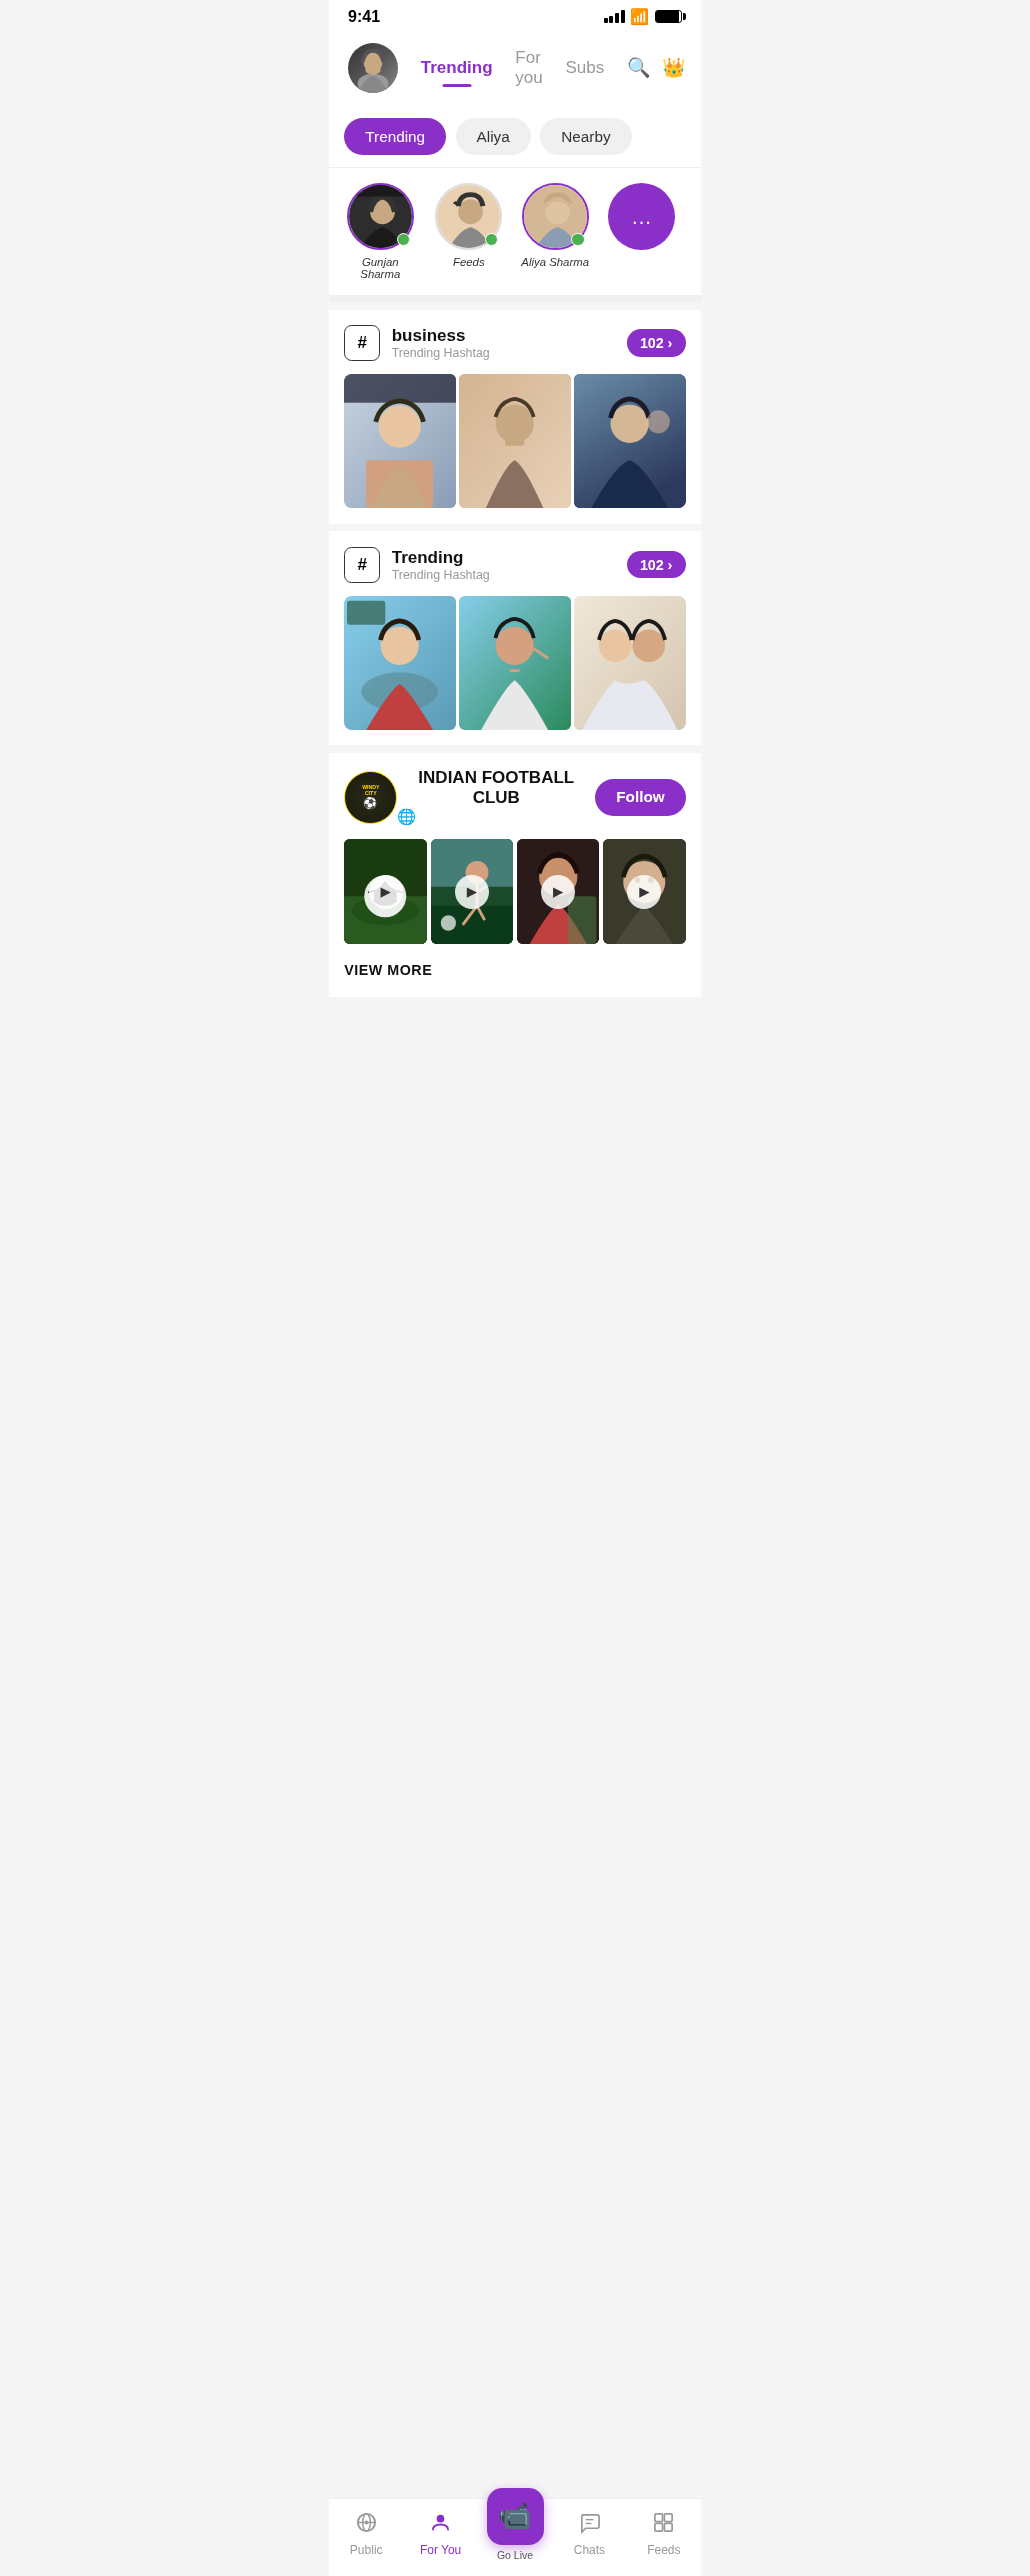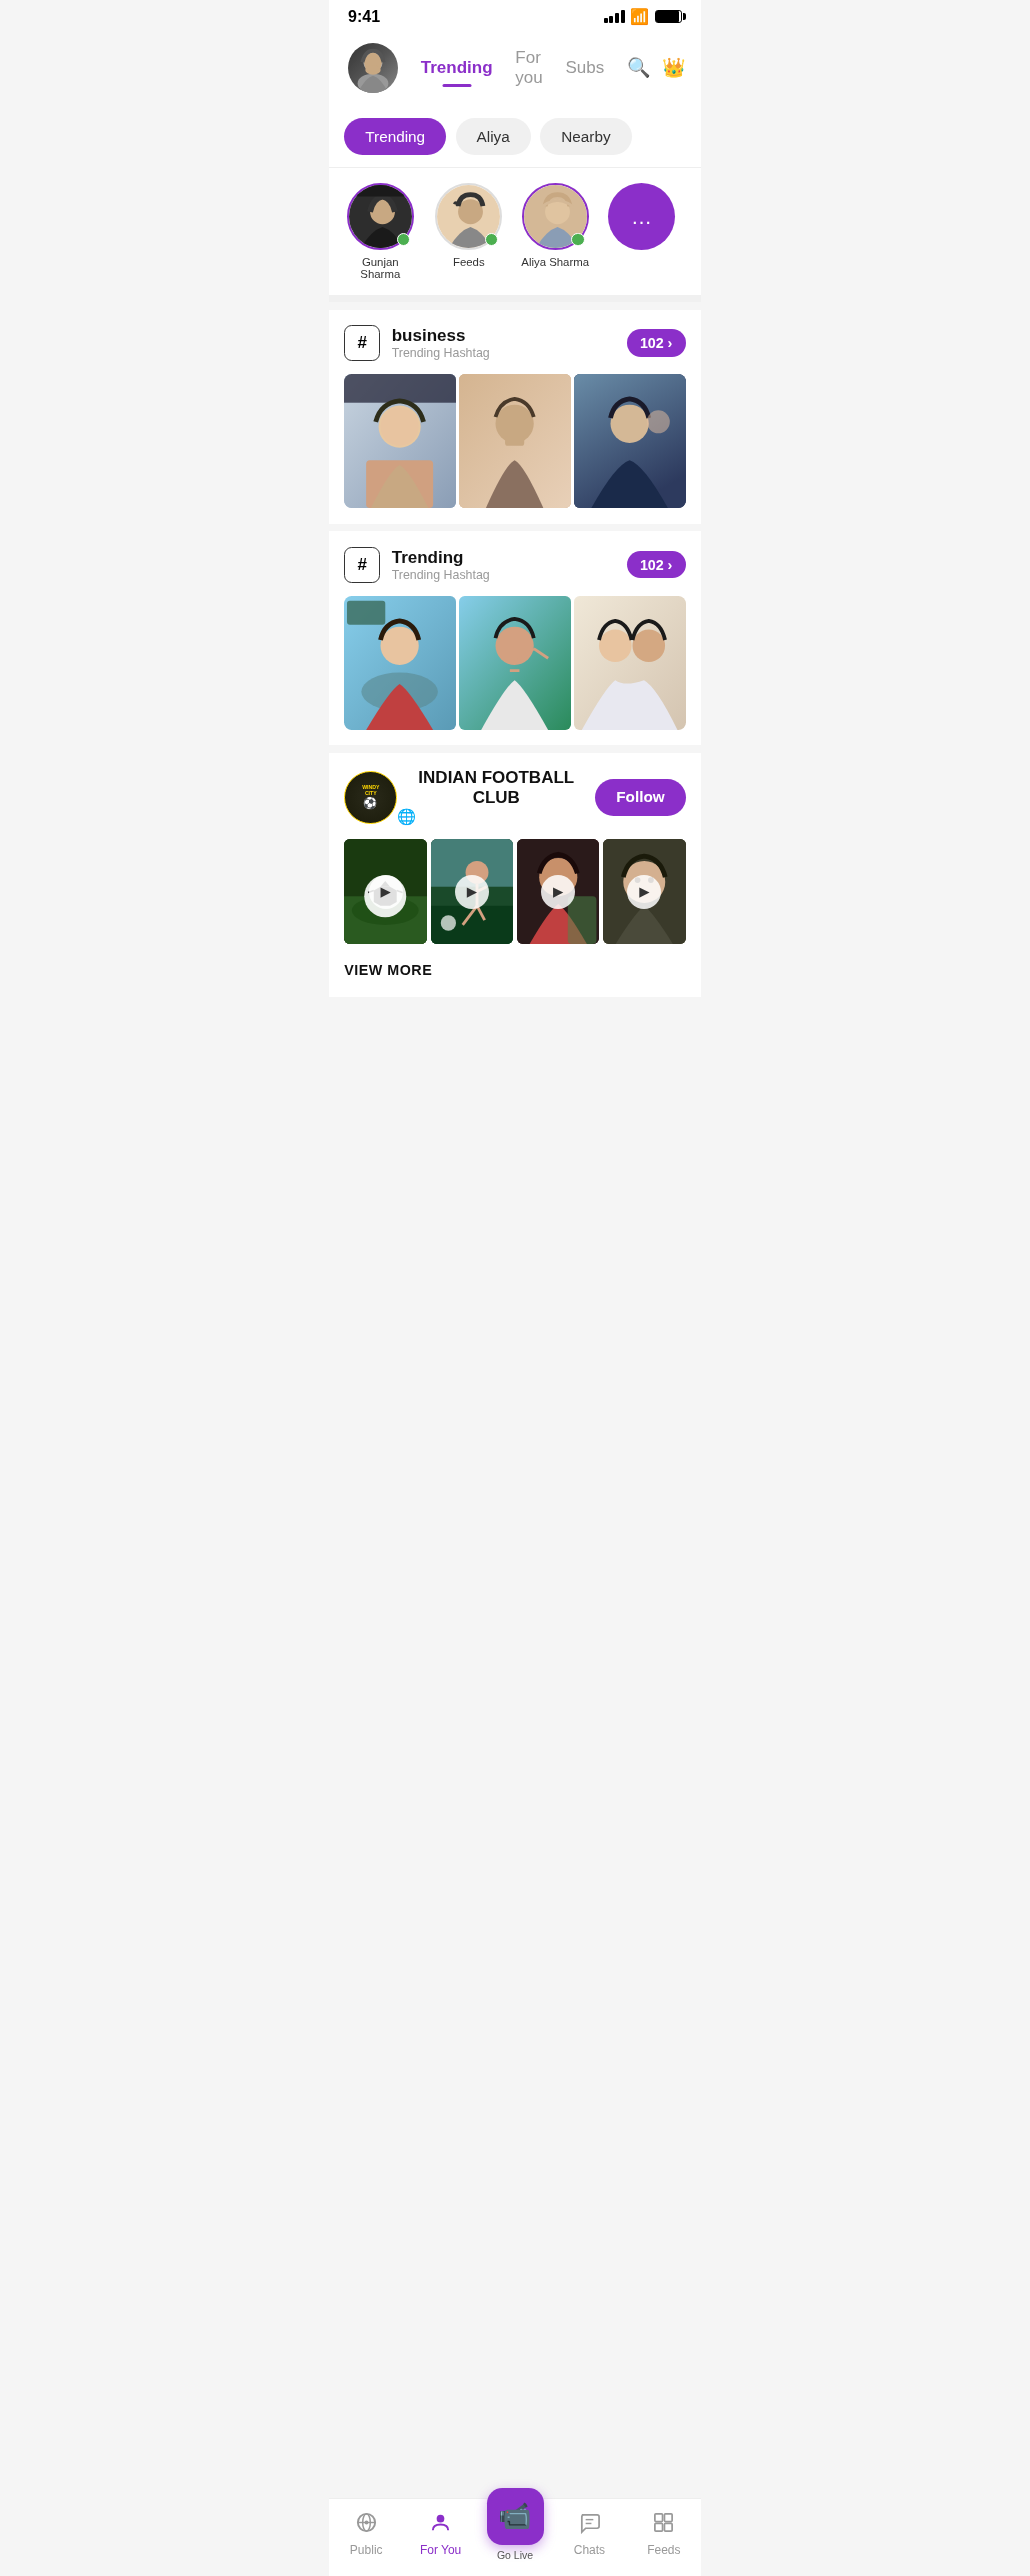--- a/index.html
+++ b/index.html
@@ -190,20 +190,21 @@
       height: 13.4px;
       background: #4CAF50;
       border-radius: 50%;
       border: 1.9px solid white;
     }
     .story-name {
       font-size: 11.4px;
       color: #333;
       text-align: center;
       max-width: 72px;
+      font-style: italic;
     }
     .more-btn {
       width: 67px;
       height: 67px;
       border-radius: 50%;
       background: #8B2FC9;
       display: flex;
       align-items: center;
       justify-content: center;
       color: white;

